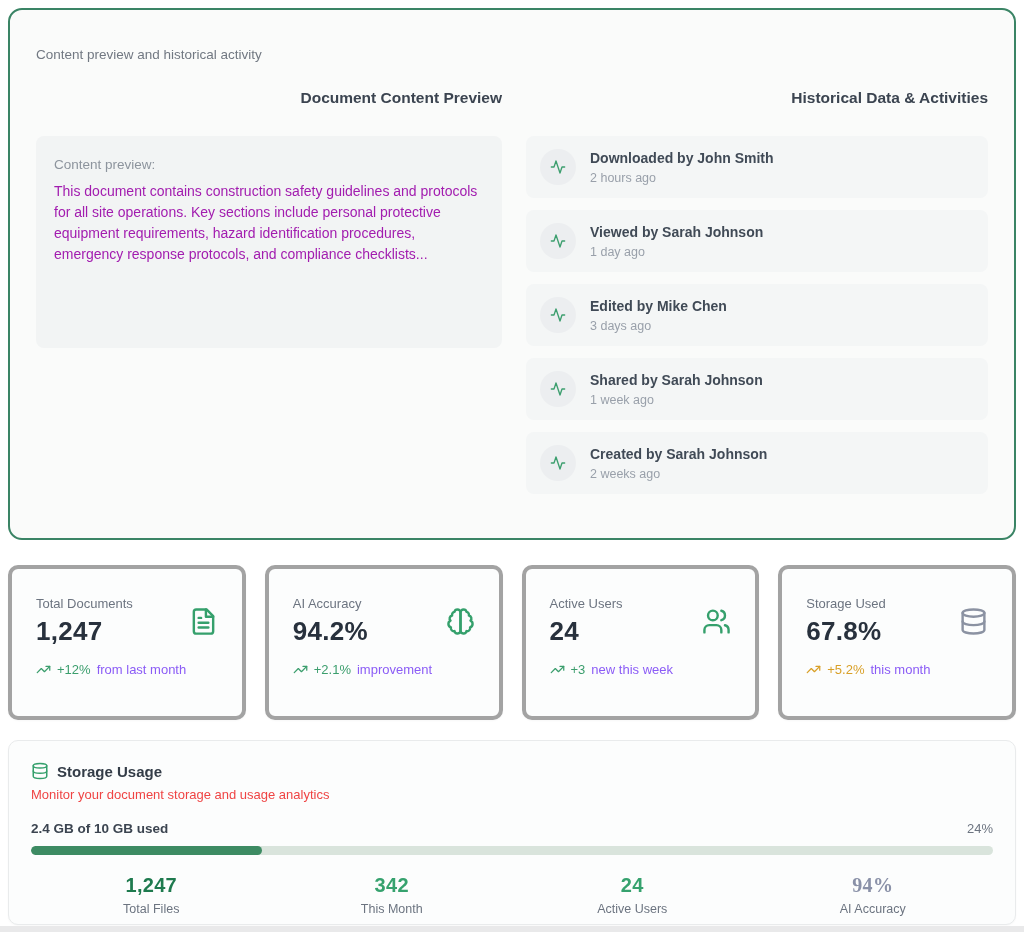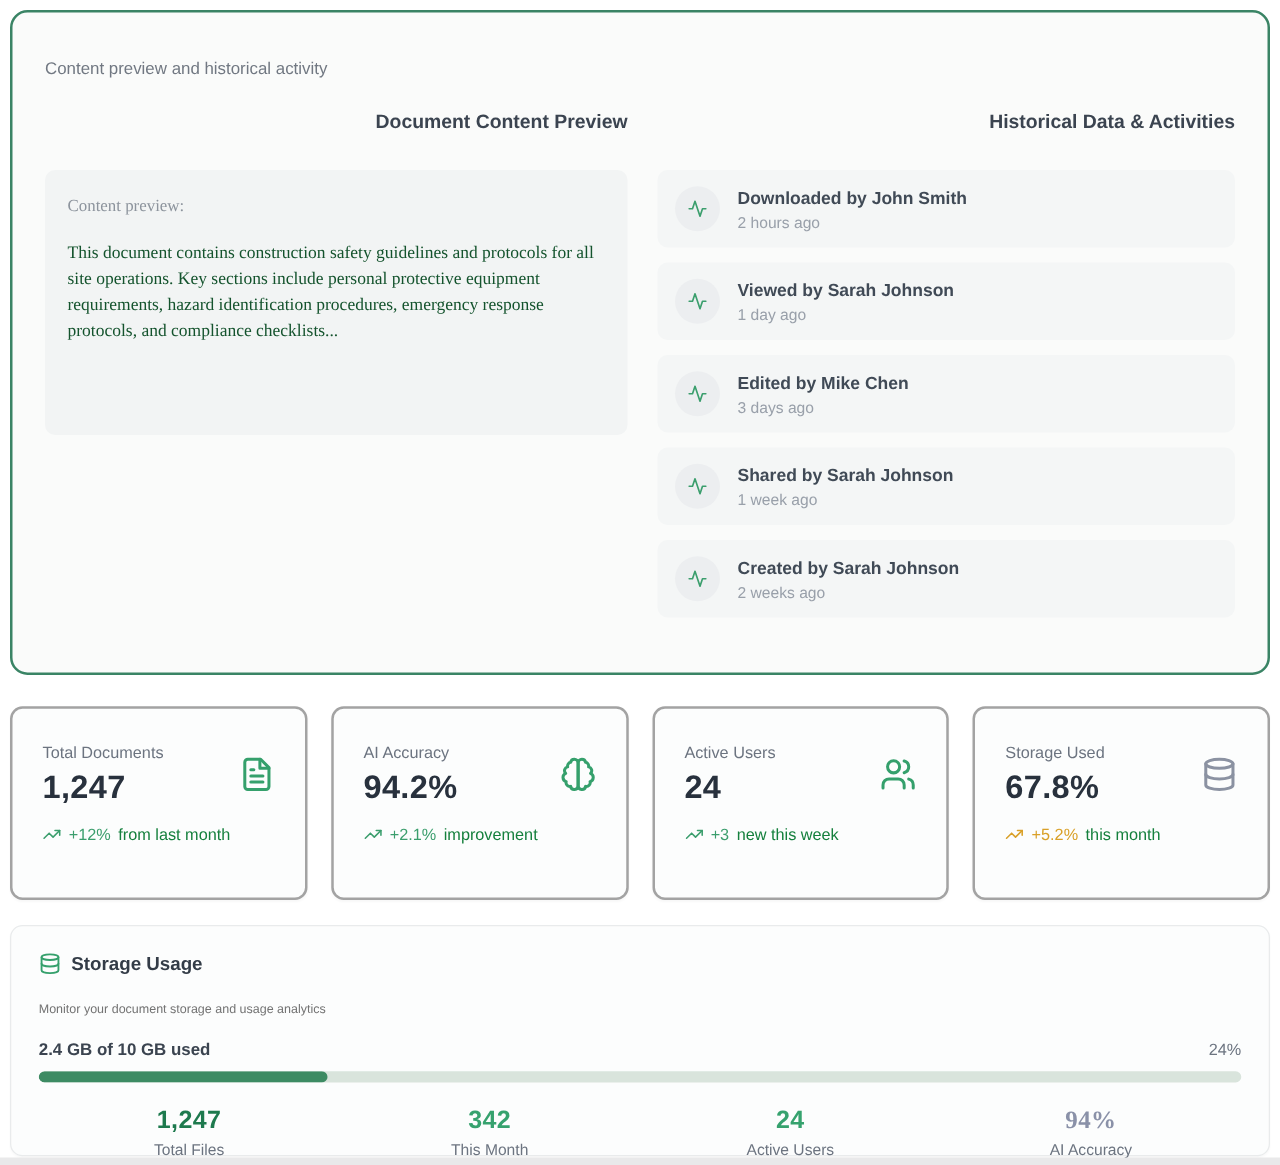--- a/index.html
+++ b/index.html
@@ -37,24 +37,23 @@
     margin-top: 27px;
   }
   .section-heading { font-size: 15.5px; font-weight: 600; color: #3b4450; text-align: right; }
 
   .preview-box {
     margin-top: 29px;
     background: #f2f4f4;
     border-radius: 8px;
     padding: 21px 18px;
     height: 212px;
-    font-family: Liberation Serif, serif;
   }
   .preview-label { font-size: 13.5px; color: #8d949d; }
-  .preview-body { font-size: 14px; color: #14532d; line-height: 1.5; margin-top: 19px; }
+  .preview-body { font-size: 14px; color: #a21caf; line-height: 1.5; margin-top: 9px; }
 
   .activity-list { margin-top: 29px; display: flex; flex-direction: column; gap: 12px; }
   .activity-item {
     display: flex; align-items: center; gap: 14px;
     background: #f4f6f6; border-radius: 8px;
     padding: 13px 14px; min-height: 62px;
   }
   .activity-badge {
     width: 36px; height: 36px; border-radius: 50%;
     background: #eceef0; color: #3b9e6d;
@@ -64,48 +63,48 @@
   .activity-title { font-size: 14px; font-weight: 600; color: #404a56; }
   .activity-time { font-size: 12.5px; color: #99a0aa; margin-top: 5px; }
 
   
   .stat-cards {
     margin-top: 25px;
     display: grid; grid-template-columns: repeat(4, 1fr); gap: 19px;
   }
   .stat-card {
     background: #fcfdfd;
-    border: 2px solid #a3a3a3;
+    border: 4px solid #a3a3a3;
     border-radius: 10px;
     height: 155px;
     padding: 27px 24px;
     box-shadow: 0 1px 2px rgba(0,0,0,.03);
   }
   .stat-top { display: flex; align-items: center; justify-content: space-between; }
   .stat-label { font-size: 13px; color: #6c7480; }
   .stat-value { font-size: 26px; font-weight: 800; color: #28313d; margin-top: 5px; letter-spacing: .3px; }
   .trend { display: flex; align-items: center; gap: 6px; margin-top: 15px; font-size: 13px; }
   .trend .t-val { font-weight: 500; }
   .trend.green .t-ic, .trend.green .t-val { color: #3b9e6d; }
   .trend.amber .t-ic, .trend.amber .t-val { color: #d9a028; }
-  .trend .t-suffix { color: #15803d; }
+  .trend .t-suffix { color: #8b5cf6; }
 
   
   .storage-card {
     margin-top: 20px;
     background: #fcfdfd;
     border: 1px solid #e9ebec;
     border-radius: 10px;
     height: 185px;
     padding: 21px 22px;
     box-shadow: 0 1px 2px rgba(0,0,0,.03);
   }
   .storage-head { display: flex; align-items: center; gap: 8px; }
   .storage-title { font-size: 15px; font-weight: 700; color: #333c47; }
-  .storage-subtitle { font-size: 10px; color: #737373; margin-top: 22px; }
+  .storage-subtitle { font-size: 13px; color: #ef4444; margin-top: 7px; }
   .usage-row { display: flex; justify-content: space-between; align-items: baseline; margin-top: 19px; }
   .usage-label { font-size: 13.5px; font-weight: 600; color: #3b4450; }
   .usage-percent { font-size: 13px; color: #6c7480; }
   .progress-track {
     margin-top: 10px; height: 9px; border-radius: 5px;
     background: #d9e4dc; overflow: hidden;
   }
   .progress-fill { height: 100%; border-radius: 5px; background: #3d8b63; }
   .storage-stats { display: grid; grid-template-columns: repeat(4, 1fr); margin-top: 19px; text-align: center; }
   .s-value { font-size: 20px; font-weight: 700; letter-spacing: .3px; }

